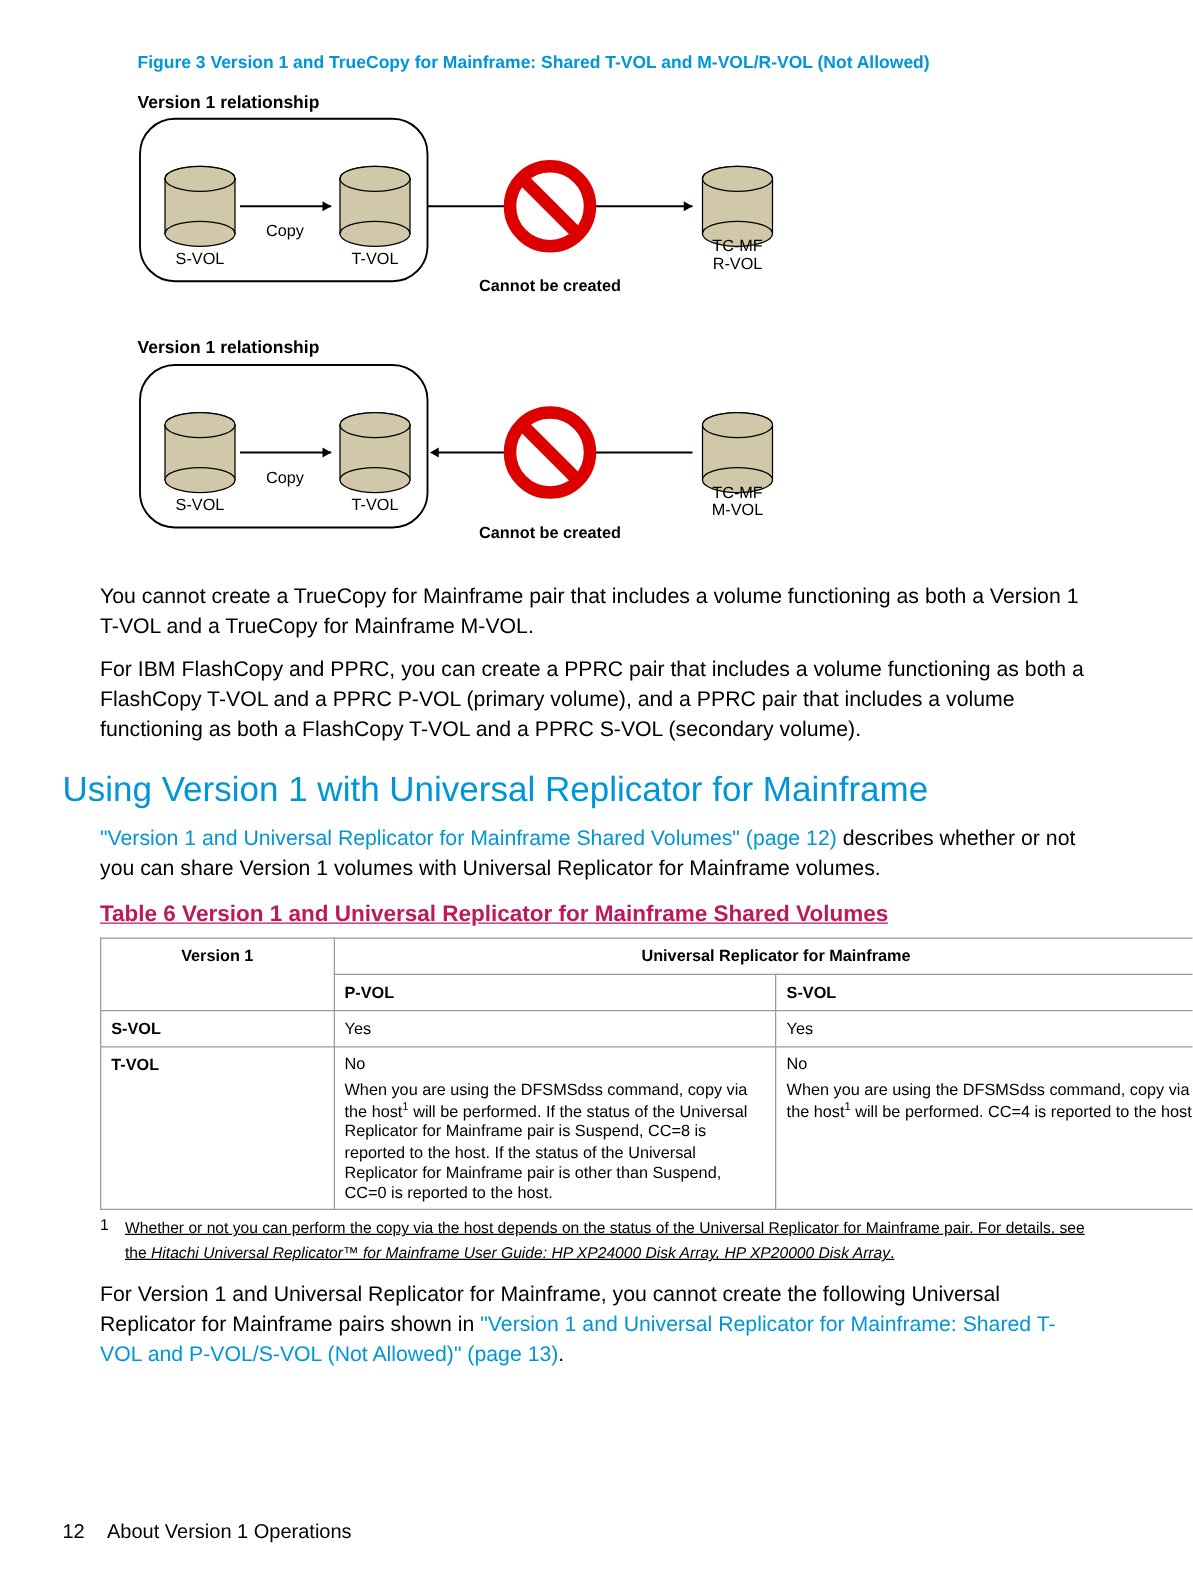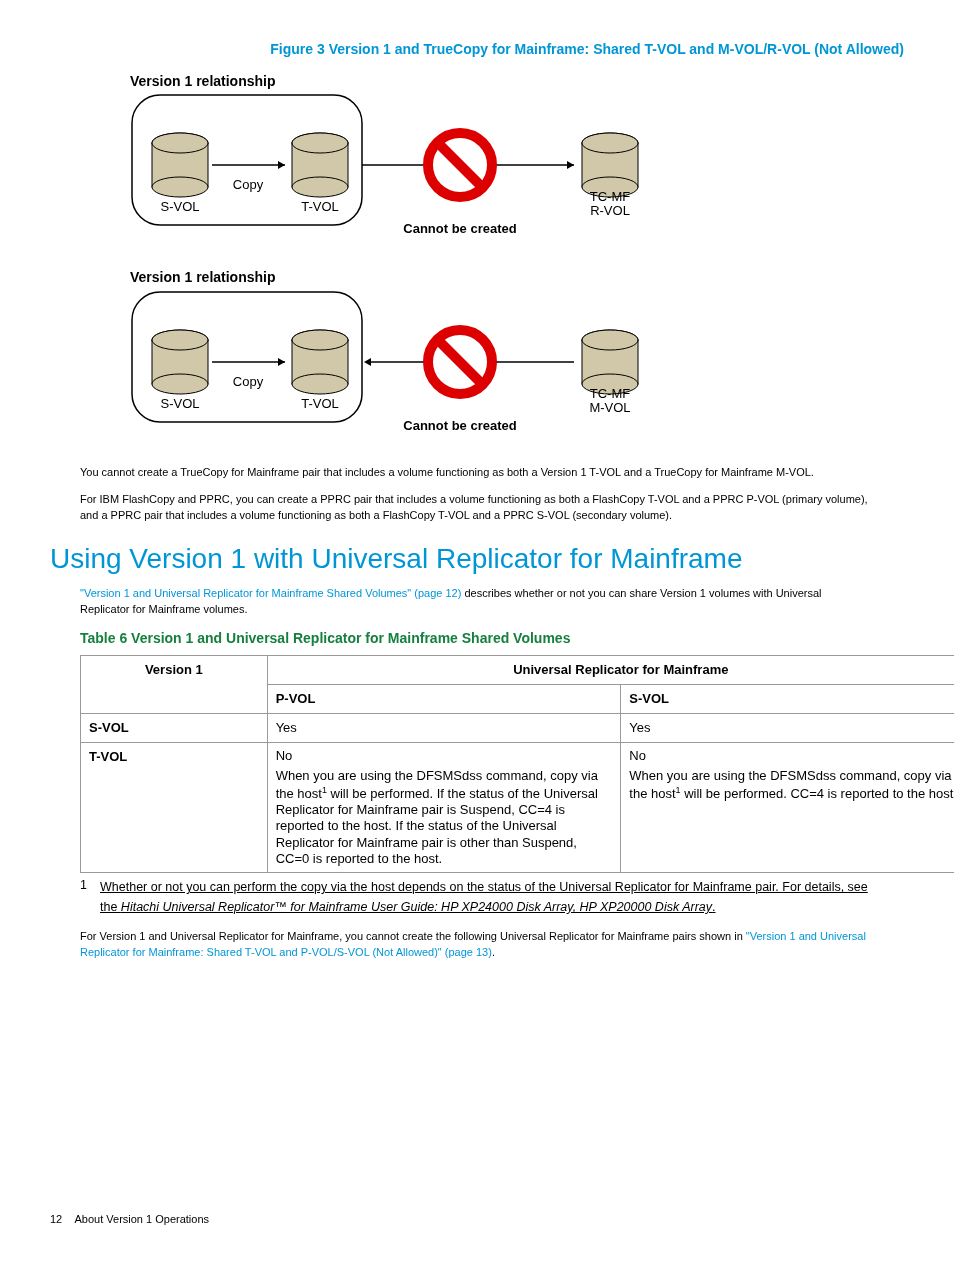--- a/index.html
+++ b/index.html
@@ -11,54 +11,54 @@
   color: #000;
   width: 954px;
   box-sizing: border-box;
   font-weight: 300;
 }
 .figure-title {
   color: #0096d6;
   font-weight: bold;
   margin: 0 0 12px 60px;
   font-size: 14px;
-  text-align: right;
 }
 .diagram-container {
-  margin-left: 80px;
+  margin-left: 60px;
   margin-bottom: 20px;
 }
 .diagram-label {
   font-weight: bold;
   font-family: Arial, sans-serif;
   font-size: 14px;
   margin-bottom: 2px;
   margin-left: 0;
 }
 .diagram-svg {
   display: block;
 }
 .body-text {
   margin: 0 30px 12px 30px;
-  font-size: 11px;
+  font-size: 17px;
 }
 .section-heading {
   color: #0096d6;
   font-size: 28px;
   font-weight: 300;
   margin: 16px 0 8px 0;
 }
 .link {
   color: #0096d6;
 }
 .table-title {
-  color: #15803d;
+  color: #be185d;
   font-weight: bold;
   margin: 12px 30px 6px 30px;
-  font-size: 14px;
+  font-size: 18px;
+  text-decoration: underline;
 }
 .data-table {
   border-collapse: collapse;
   margin: 0 30px 4px 30px;
   width: 895px;
   font-size: 13px;
 }
 .data-table th, .data-table td {
   border: 1px solid #999;
   padding: 5px 8px;
@@ -97,23 +97,23 @@
   flex-shrink: 0;
 }
 .footnote-text {
   flex: 1;
   line-height: 1.6;
   text-decoration: underline;
 }
 .footnote-text .italic { font-style: italic; }
 .page-footer {
   position: absolute;
-  bottom: 44px;
+  bottom: 34px;
   left: 50px;
-  font-size: 11px;
+  font-size: 16px;
 }
 </style>
 </head>
 <body>
 
 <div class="figure-title">Figure 3 Version 1 and TrueCopy for Mainframe: Shared T-VOL and M-VOL/R-VOL (Not Allowed)</div>
 
 <div class="diagram-container">
   <div class="diagram-label">Version 1 relationship</div>
   <svg class="diagram-svg" width="540" height="155">
@@ -207,21 +207,21 @@
   </tr>
   <tr>
     <td class="rowhdr">S-VOL</td>
     <td>Yes</td>
     <td>Yes</td>
   </tr>
   <tr>
     <td class="rowhdr">T-VOL</td>
     <td>
       <p class="cell-p">No</p>
-      <p class="cell-p"><span>When you are using the DFSMSdss command, copy via the host</span><span class="sup">1</span><span> will be performed. If the status of the Universal Replicator for Mainframe pair is Suspend, CC=4 is reported to the host. If the status of the Universal Replicator for Mainframe pair is other than Suspend, CC=0 is reported to the host.</span></p>
+      <p class="cell-p"><span>When you are using the DFSMSdss command, copy via the host</span><span class="sup">1</span><span> will be performed. If the status of the Universal Replicator for Mainframe pair is Suspend, CC=8 is reported to the host. If the status of the Universal Replicator for Mainframe pair is other than Suspend, CC=0 is reported to the host.</span></p>
     </td>
     <td>
       <p class="cell-p">No</p>
       <p class="cell-p"><span>When you are using the DFSMSdss command, copy via the host</span><span class="sup">1</span><span> will be performed. CC=4 is reported to the host.</span></p>
     </td>
   </tr>
 </tbody>
   </table>
 
 <div class="footnote-row">

